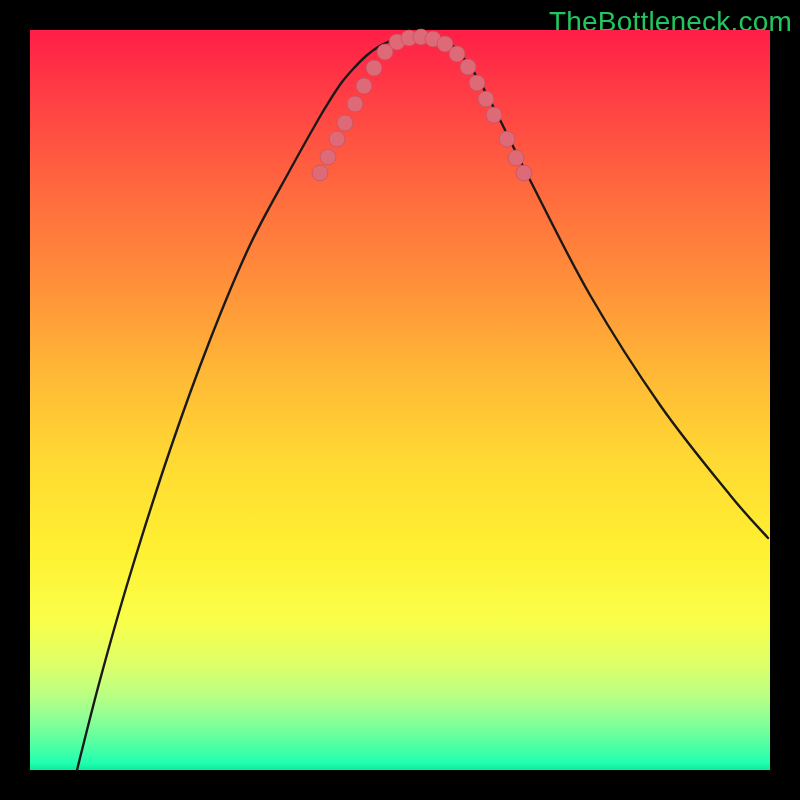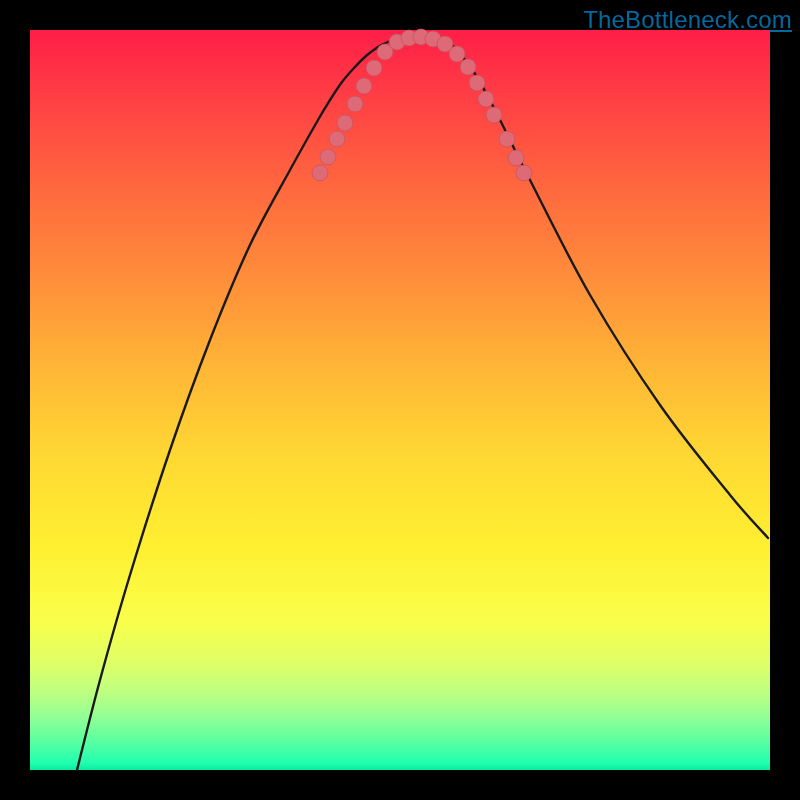--- a/index.html
+++ b/index.html
@@ -39,25 +39,24 @@
       #b8ff84 90%,
       #8fff96 93%,
       #5cffa0 96%,
       #22ffb0 99%,
       #09ed9e 100%);
   }
   .watermark {
     position: absolute;
     top: 6px;
     right: 8px;
-    color: #0369a1;
-    font-size: 24px;
+    color: #22c55e;
+    font-size: 28px;
     letter-spacing: 0.2px;
     user-select: none;
-    text-decoration: underline;
   }
   svg.curve {
     position: absolute;
     left: 0;
     top: 0;
     width: 740px;
     height: 740px;
     overflow: visible;
   }
   .bead {

